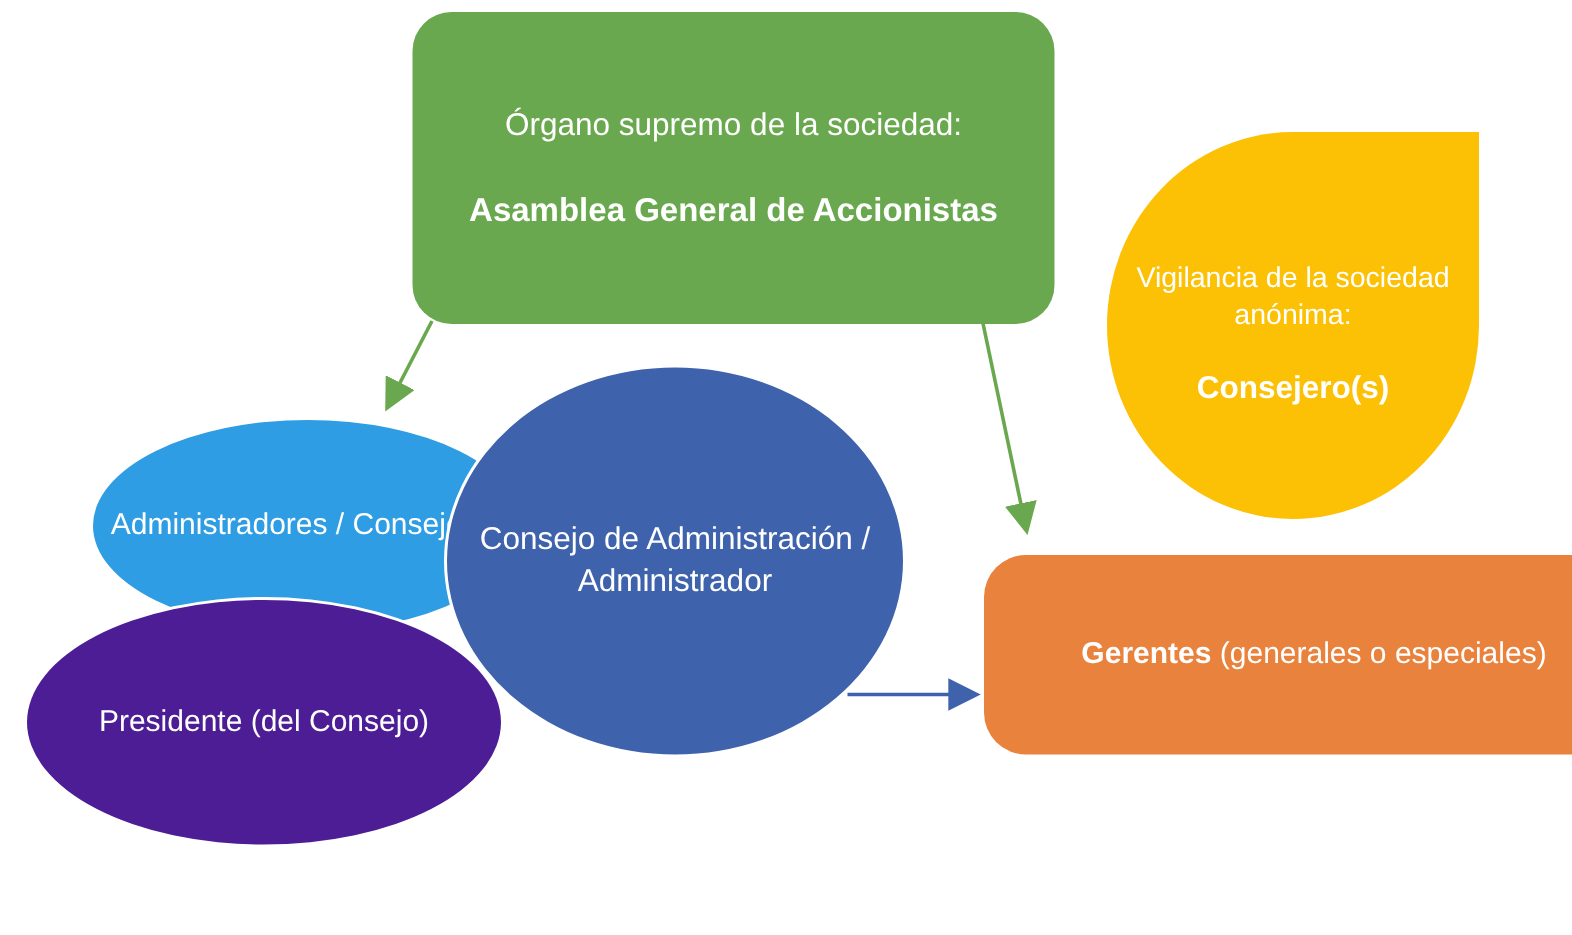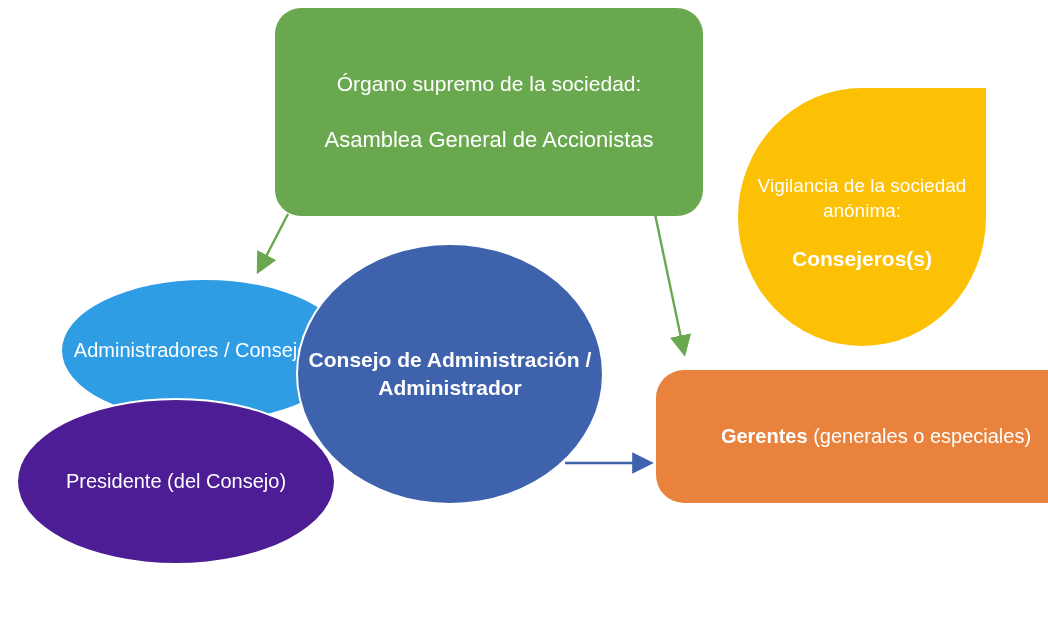--- a/index.html
+++ b/index.html
@@ -40,21 +40,21 @@
     border-radius: 26px;
     padding: 10px 24px;
   }
   #assembly .line1 {
     font-size: 21px;
     font-weight: 400;
     margin-bottom: 28px;
   }
   #assembly .line2 {
     font-size: 22px;
-    font-weight: normal;
+    font-weight: bold;
   }
 
   
   #comisario {
     left: 738px;
     top: 88px;
     width: 248px;
     height: 258px;
     background: #fcc004;
     border-radius: 50% 0 50% 50%;
@@ -93,21 +93,21 @@
     border-radius: 50%;
     border: 2px solid #ffffff;
   }
   #consejo-admin {
     left: 296px;
     top: 243px;
     width: 308px;
     height: 262px;
     background: #3f62ac;
     font-size: 21px;
-    font-weight: bold;
+    font-weight: normal;
     z-index: 3;
   }
   #administradores {
     left: 60px;
     top: 278px;
     width: 290px;
     height: 145px;
     background: #2f9de4;
     font-size: 20px;
     z-index: 2;
@@ -161,21 +161,21 @@
     <line x1="565" y1="463" x2="649" y2="463" stroke="#3f62ac" stroke-width="2.4" marker-end="url(#arrowBlue)"></line>
   </svg>
 
   <div class="node" id="assembly">
     <div class="line1">Órgano supremo de la sociedad:</div>
     <div class="line2">Asamblea General de Accionistas</div>
   </div>
 
   <div class="node" id="comisario">
     <div class="line1">Vigilancia de la sociedad anónima:</div>
-    <div class="line2">Consejeros(s)</div>
+    <div class="line2">Consejero(s)</div>
   </div>
 
   <div class="node" id="gerentes">
     <div class="txt"><b>Gerentes</b><span> (generales o especiales)</span></div>
   </div>
 
   <div class="node ellipse" id="administradores">
     <span>Administradores / Consejeros</span>
   </div>
 

